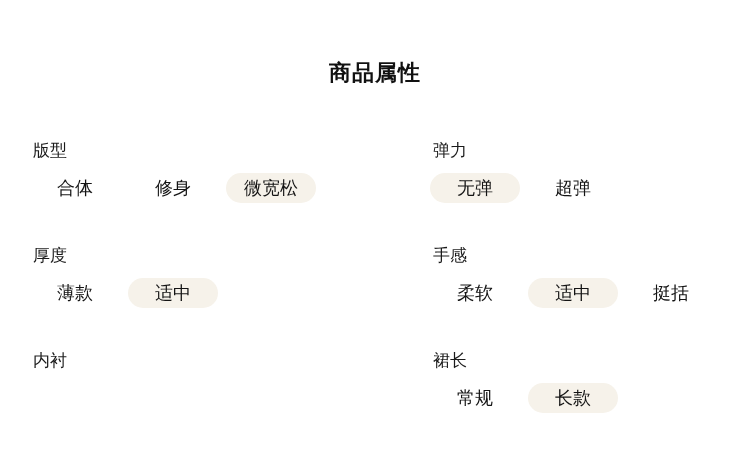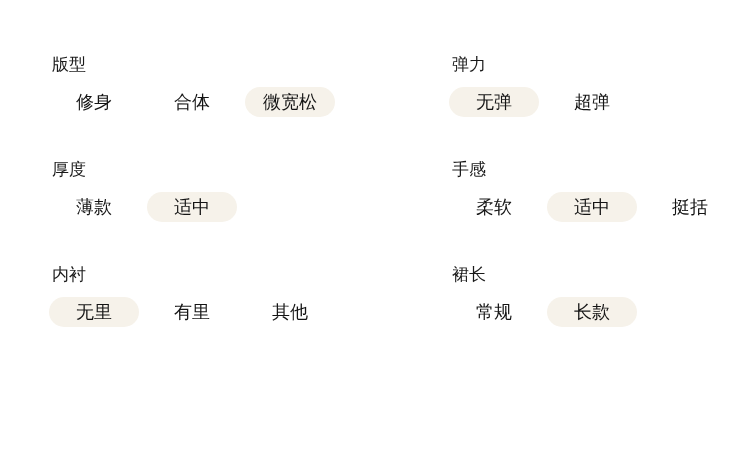--- a/index.html
+++ b/index.html
@@ -22,21 +22,21 @@
     text-align: center;
     font-size: 22px;
     line-height: 27px;
     font-weight: 700;
     color: #111111;
     letter-spacing: 1px;
   }
   .groups {
     display: grid;
     grid-template-columns: 400px 400px;
-    padding-left: 52px;
+    padding-left: 33px;
     margin-top: 55px;
   }
   .group {
     margin-bottom: 43px;
   }
   .group-label {
     font-size: 17px;
     line-height: 20px;
     color: #1a1a1a;
   }
@@ -61,26 +61,27 @@
     white-space: nowrap;
   }
   .option.selected {
     background: var(--selected-bg, #f6f2ea);
   }
 </style>
 </head>
 <body>
 
 <div class="page">
+  <h1 class="title">商品属性</h1>
   <div class="groups">
       <section class="group">
         <div class="group-label">版型</div>
         <div class="options">
+          <div class="option">合体</div>
           <div class="option">修身</div>
-          <div class="option">合体</div>
           <div class="option selected">微宽松</div>
         </div>
       </section>
       <section class="group">
         <div class="group-label">弹力</div>
         <div class="options">
           <div class="option selected">无弹</div>
           <div class="option">超弹</div>
         </div>
       </section>
@@ -94,25 +95,20 @@
       <section class="group">
         <div class="group-label">手感</div>
         <div class="options">
           <div class="option">柔软</div>
           <div class="option selected">适中</div>
           <div class="option">挺括</div>
         </div>
       </section>
       <section class="group">
         <div class="group-label">内衬</div>
-        <div class="options">
-          <div class="option selected">无里</div>
-          <div class="option">有里</div>
-          <div class="option">其他</div>
-        </div>
       </section>
       <section class="group">
         <div class="group-label">裙长</div>
         <div class="options">
           <div class="option">常规</div>
           <div class="option selected">长款</div>
         </div>
       </section>
     </div>
 </div>

